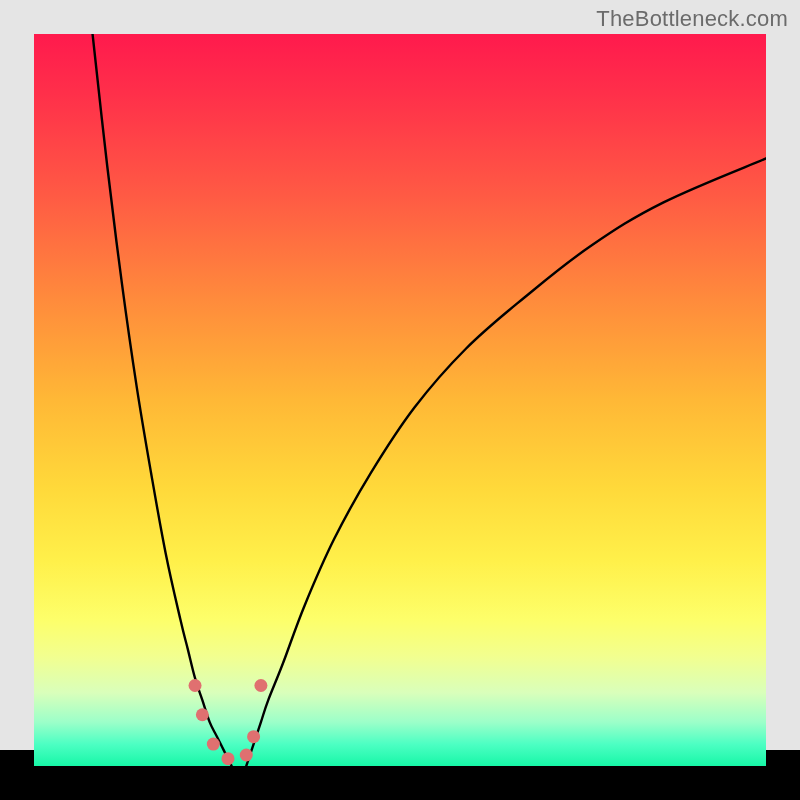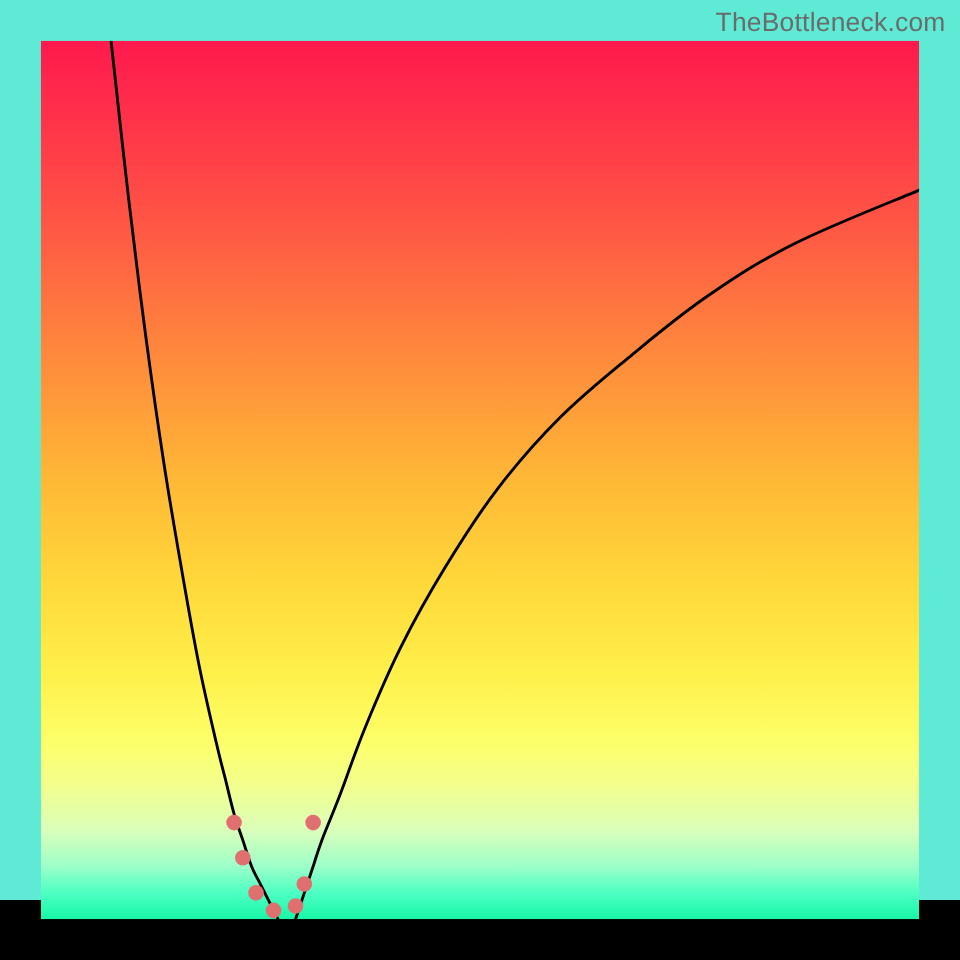--- a/index.html
+++ b/index.html
@@ -8,21 +8,21 @@
     width: 800px;
     height: 800px;
     background: #000000;
     overflow: hidden;
     font-family: Arial, Helvetica, sans-serif;
   }
   .stage {
     position: relative;
     width: 800px;
     height: 750px;
-    background: #5eead4;
+    background: #e5e5e5;
   }
   .watermark {
     position: absolute;
     top: 6px;
     right: 12px;
     color: #6b6b6b;
     font-size: 22px;
     font-family: Arial, Helvetica, sans-serif;
     letter-spacing: 0.2px;
     z-index: 10;

